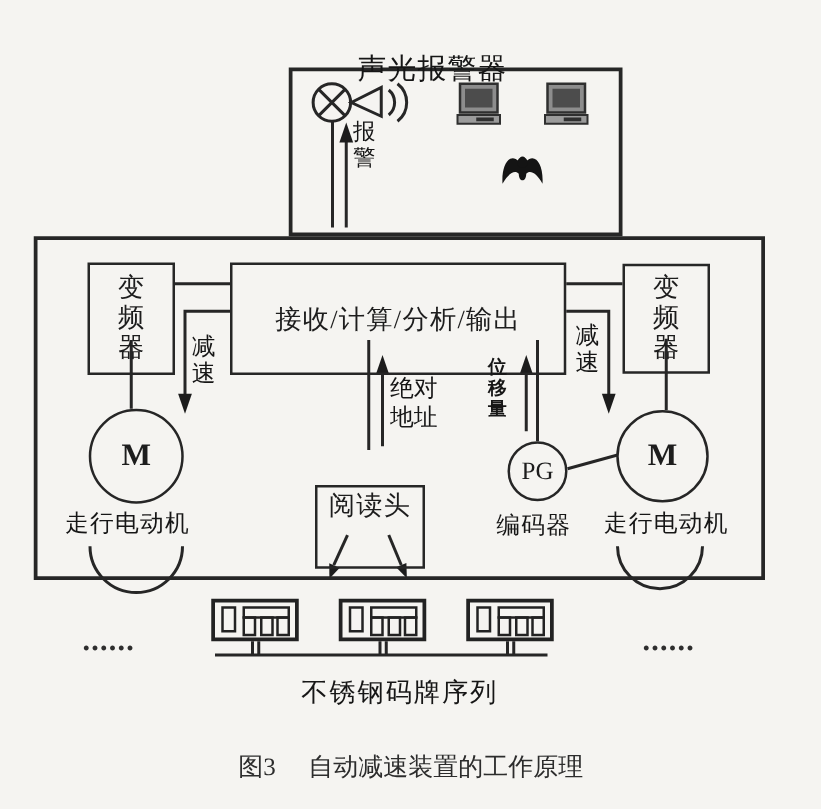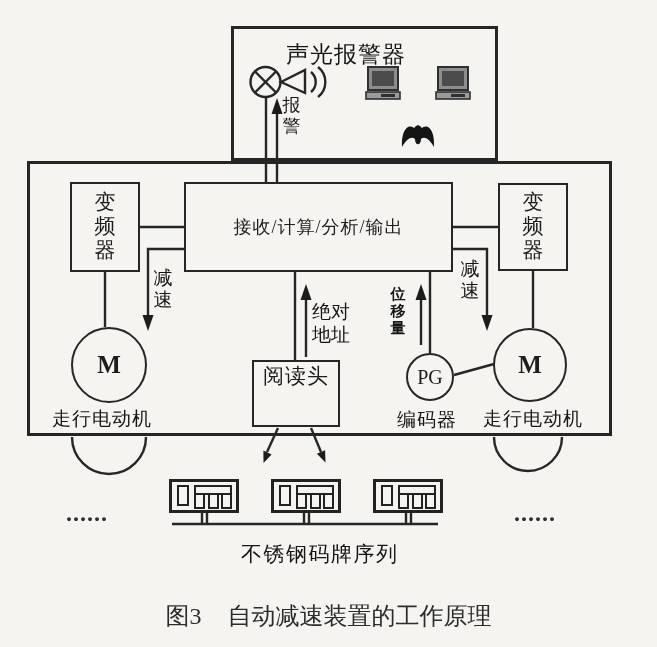--- a/index.html
+++ b/index.html
@@ -3,28 +3,28 @@
 <meta charset="utf-8">
 <style>
   html,body{margin:0;padding:0;}
   body{
     width:657px;height:647px;position:relative;overflow:hidden;
     background:#f5f4f1;
     font-family:"Liberation Serif","DejaVu Serif",serif;
     color:#1d1d1d;
   }
   .abs{position:absolute;box-sizing:border-box;}
-  .box{border:2.5px solid #262626;background:transparent;}
+  .box{border:2.5px solid #262626;background:transparent;margin-top:28px;}
   .lbl{position:absolute;white-space:nowrap;color:#161616;}
   .vtext{white-space:normal;width:1.05em;word-break:break-all;line-height:1.14;text-align:center;}
   #top-box{left:231px;top:26px;width:267px;height:135px;border-width:3px;}
   #main-box{left:27px;top:161px;width:585px;height:275px;border-width:3px;}
   #plc-box{left:184px;top:182px;width:269px;height:90px;display:flex;flex-direction:column;justify-content:center;align-items:center;gap:9px;}
   #plc-line1{font-size:22px;letter-spacing:1px;}
-  #plc-line2{font-size:18px;letter-spacing:1px;}
+  #plc-line2{font-size:21px;letter-spacing:1px;}
   .vfd{width:70px;height:90px;display:flex;align-items:center;justify-content:center;font-size:21px;}
   #vfd-left{left:70px;top:182px;}
   #vfd-right{left:498px;top:183px;height:88px;}
   .circle{border:2.5px solid #262626;border-radius:50%;display:flex;align-items:center;justify-content:center;background:transparent;}
   #motor-left-circle{left:71px;top:327px;width:76px;height:76px;font-size:25px;font-weight:bold;}
   #motor-right-circle{left:493px;top:328px;width:74px;height:74px;font-size:25px;font-weight:bold;}
   #pg-circle{left:406px;top:353px;width:48px;height:48px;font-size:20px;}
   #reader-box{left:252px;top:360px;width:88px;height:67px;display:flex;align-items:flex-start;justify-content:center;font-size:21px;letter-spacing:1px;}
   #alarm-device-label{left:244px;top:39px;font-size:23px;letter-spacing:1px;margin-left:42px;}
   #alarm-signal-label{left:282px;top:95px;font-size:18px;}
@@ -32,21 +32,21 @@
   #decel-right-label{left:460px;top:258px;font-size:19px;}
   #abs-address-label{left:312px;top:300px;width:42px;font-size:19px;line-height:1.22;word-break:break-all;white-space:normal;}
   #displacement-label{left:390px;top:286px;font-size:15px;font-weight:bold;}
   #motor-left-label{left:52px;top:406px;font-size:19px;letter-spacing:1px;}
   #motor-right-label{left:483px;top:406px;font-size:19px;letter-spacing:1px;}
   #encoder-label{left:397px;top:407px;font-size:19px;letter-spacing:1px;}
   #plates-label{left:222px;top:540px;font-size:21px;letter-spacing:1.5px;margin-left:19px;}
   .dots{font-size:24px;font-weight:bold;letter-spacing:1px;color:#2e2e2e;}
   #dots-left{left:66px;top:500px;}
   #dots-right{left:514px;top:500px;}
-  #caption{left:0;right:0;top:600px;text-align:center;font-size:24px;color:#2c2c2c;}
+  #caption{left:0;right:0;top:600px;text-align:center;font-size:20px;color:#2c2c2c;}
   #caption .fig-no{margin-right:26px;}
   .plate{position:absolute;top:479px;width:70px;height:34px;border:3px solid #222;box-sizing:border-box;}
   .plate .bar-left{position:absolute;left:5px;top:3px;width:12px;height:21px;border:2.5px solid #222;box-sizing:border-box;}
   .plate .bar-top{position:absolute;left:22px;top:3px;width:38px;height:10px;border:2.5px solid #222;box-sizing:border-box;}
   .plate .sq{position:absolute;top:11px;width:11px;height:16px;border:2.5px solid #222;box-sizing:border-box;}
   .plate .sq1{left:22px;}.plate .sq2{left:36px;}.plate .sq3{left:49px;}
   #p1{left:169px;}#p2{left:271px;}#p3{left:373px;}
   svg.overlay{position:absolute;left:0;top:0;z-index:1;}
   .abs,.lbl,.plate,#caption{z-index:2;}
 </style>

